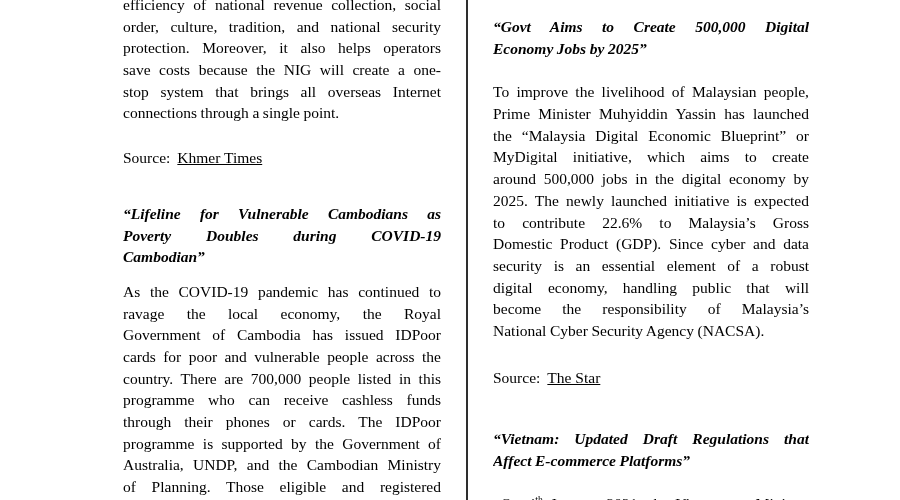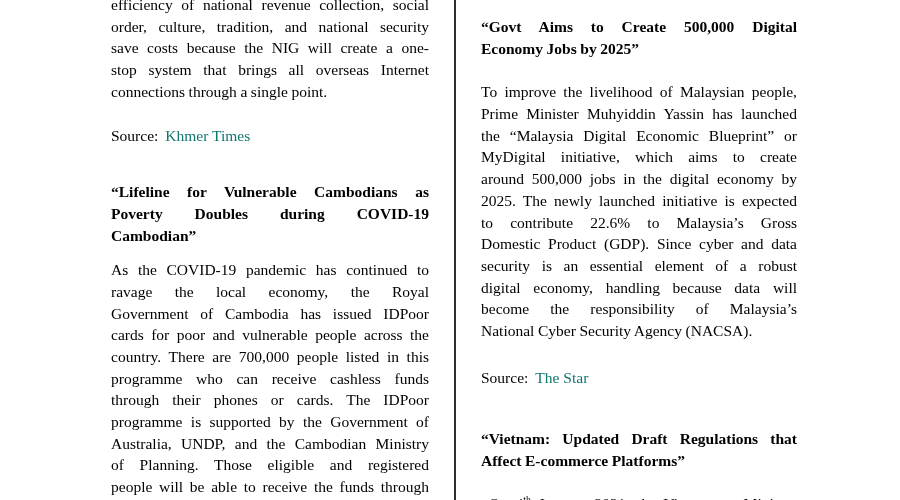--- a/index.html
+++ b/index.html
@@ -2,65 +2,67 @@
 <html><head>
 <meta charset="utf-8">
 <style>
   * { margin: 0; padding: 0; box-sizing: border-box; }
   html, body { width: 900px; height: 500px; overflow: hidden; background: #ffffff; }
   body {
     font-family: "Liberation Serif", "DejaVu Serif", serif;
     color: #000000;
     position: relative;
   }
-  .page { position: absolute; left: 4px; top: 0; width: 775px; height: 500px; background: #ffffff; }
+  .page { position: absolute; left: 16px; top: 0; width: 775px; height: 500px; background: #ffffff; }
   .col { position: absolute; top: 0; height: 500px; overflow: hidden; }
   .col-left  { left: 107px; width: 318px; }
   .col-right { left: 477px; width: 316px; }
   .divider {
     position: absolute; left: 450px; top: 0; width: 2px; height: 500px;
     background: #2e2e2e;
   }
   .para { font-size: 15.5px; }
   .line {
     height: 21.7px; line-height: 21.7px; overflow: hidden;
     word-spacing: -0.3px;
   }
   .line.j  { text-align: justify; text-align-last: justify; }
   .line.nj { text-align: right; text-align-last: left; }
-  .heading .line { font-weight: bold; }
+  .heading .line { font-weight: bold; font-style: italic; }
   sup { font-size: 0.62em; vertical-align: super; line-height: 0; }
 
   .p1 { margin-top: -6px; }
   .s1 { margin-top: 23px; }
   .h1 { margin-top: 34px; }
   .p2 { margin-top: 13px; }
 
   .h2 { margin-top: 16px; }
   .p3 { margin-top: 22px; }
   .s2 { margin-top: 25px; }
   .h3 { margin-top: 40px; }
   .p4 { margin-top: 21px; }
 
   .source-line { font-size: 15.5px; height: 21.7px; line-height: 21.7px; overflow: hidden; }
   .src-label { margin-right: 7px; text-align: center; }
   .link {
-    color: #0f766e;
+    color: #000000;
+    text-decoration: underline;
     cursor: pointer;
   }
 </style>
 </head>
 <body>
 
 <div class="page">
 
   <div class="col col-left">
     <div class="para p1">
         <div class="line j"><span>efficiency of national revenue collection, social</span></div>
         <div class="line j"><span>order, culture, tradition, and national security</span></div>
+        <div class="line j"><span>protection. Moreover, it also helps operators</span></div>
         <div class="line j"><span>save costs because the NIG will create a one-</span></div>
         <div class="line j"><span>stop system that brings all overseas Internet</span></div>
         <div class="line nj"><span>connections through a single point.</span></div>
       </div>
 
     <div class="source-line s1">
       <span class="src-label">Source:</span><a class="link">Khmer Times</a>
     </div>
 
     <div class="para heading h1">
@@ -95,21 +97,21 @@
     <div class="para p3">
         <div class="line j"><span>To improve the livelihood of Malaysian people,</span></div>
         <div class="line j"><span>Prime Minister Muhyiddin Yassin has launched</span></div>
         <div class="line j"><span>the “Malaysia Digital Economic Blueprint” or</span></div>
         <div class="line j"><span>MyDigital initiative, which aims to create</span></div>
         <div class="line j"><span>around 500,000 jobs in the digital economy by</span></div>
         <div class="line j"><span>2025. The newly launched initiative is expected</span></div>
         <div class="line j"><span>to contribute 22.6% to Malaysia’s Gross</span></div>
         <div class="line j"><span>Domestic Product (GDP). Since cyber and data</span></div>
         <div class="line j"><span>security is an essential element of a robust</span></div>
-        <div class="line j"><span>digital economy, handling because data will</span></div>
+        <div class="line j"><span>digital economy, handling public that will</span></div>
         <div class="line j"><span>become the responsibility of Malaysia’s</span></div>
         <div class="line nj"><span>National Cyber Security Agency (NACSA).</span></div>
       </div>
 
     <div class="source-line s2">
       <span class="src-label">Source:</span><a class="link">The Star</a>
     </div>
 
     <div class="para heading h3">
         <div class="line j"><span>“Vietnam: Updated Draft Regulations that</span></div>

